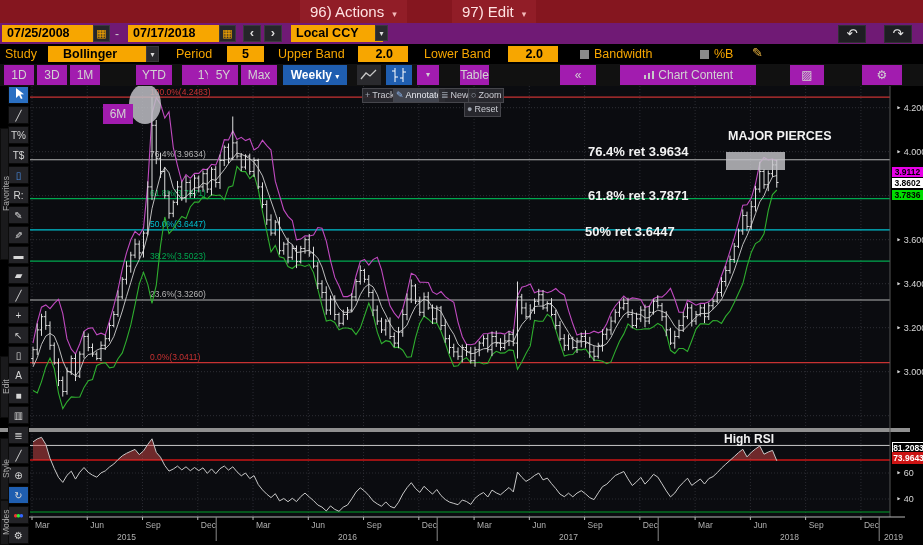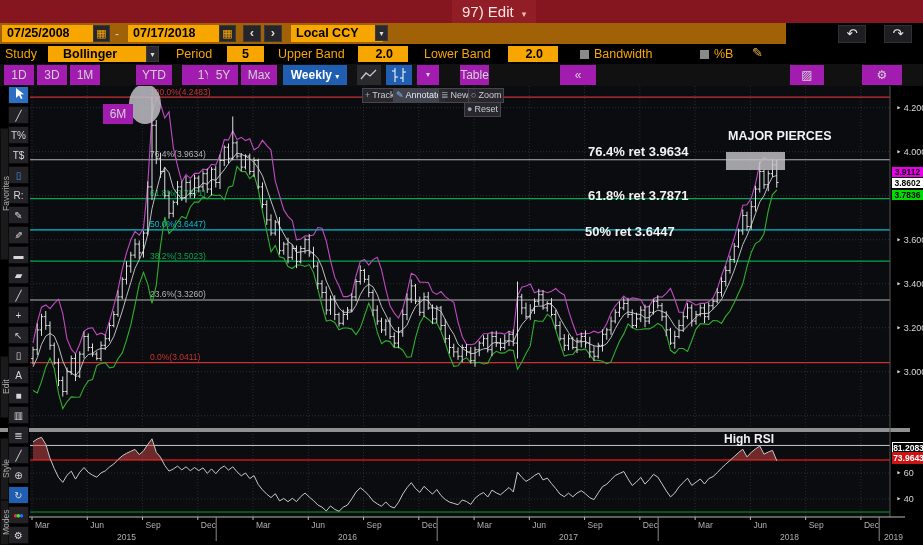--- a/index.html
+++ b/index.html
@@ -5,21 +5,21 @@
   html,body{margin:0;padding:0;background:#000;width:923px;height:545px;overflow:hidden;
     font-family:"Liberation Sans","DejaVu Sans",sans-serif;}
   .abs{position:absolute;}
   #stage{position:relative;width:923px;height:545px;background:#000;}
   #row1{left:0;top:0;width:923px;height:23px;background:#85161f;z-index:5;}
   #ticker{left:0;top:0;width:286px;height:23px;background:#f7a600;color:#000;font-size:16px;font-weight:bold;
     line-height:23px;padding-left:6px;box-sizing:border-box;}
   .redbtn{top:0;height:23px;color:#ffe2e2;font-size:15px;line-height:23px;background:#911d27;padding:0 10px;}
   .redbtn .caret{font-size:9px;color:#f2b9b9;margin-left:8px;}
   #g-title{right:10px;top:0;height:23px;color:#fff;font-size:15px;line-height:23px;}
-  #row2{left:0;top:23px;width:786px;height:21px;background:#a16207;z-index:5;}
+  #row2{left:0;top:23px;width:923px;height:21px;background:#701a75;z-index:5;}
   .amberfield{background:#f7a600;color:#000;font-size:12.5px;font-weight:bold;height:17px;line-height:17px;
     top:2px;text-align:left;padding:0 5px;}
   .sqbtn{background:#26262a;border:1px solid #3a3a3e;color:#e8e8e8;height:15px;top:2px;text-align:center;}
   .cal{color:#f7a600;font-size:11px;line-height:15px;width:15px;}
   .nav{color:#dcdcdc;font-size:13px;font-weight:bold;line-height:14px;width:16px;}
   #dash2{color:#ccc;font-size:12px;top:4px;}
   .undoredo{color:#e8e8e8;font-size:13px;line-height:16px;width:26px;background:#1e1e22;border:1px solid #303034;height:16px;top:2px;text-align:center;}
   #row3{left:0;top:44px;width:923px;height:20px;background:#000;z-index:5;}
   .amberlabel{color:#f7a600;font-size:12.5px;line-height:20px;}
   .fieldbox{background:#f7a600;color:#000;font-weight:bold;font-size:12.5px;height:16px;line-height:16px;top:2px;padding:0 15px;box-sizing:border-box;}
@@ -676,20 +676,21 @@
       <line x1="658.2" y1="517" x2="658.2" y2="541" stroke="#888" stroke-width="1"></line>
       <line x1="879.2" y1="517" x2="879.2" y2="541" stroke="#888" stroke-width="1"></line>
       <text x="117" y="540" fill="#b0b0b0" font-size="8.5" font-family="Liberation Sans,DejaVu Sans,sans-serif">2015</text>
       <text x="338" y="540" fill="#b0b0b0" font-size="8.5" font-family="Liberation Sans,DejaVu Sans,sans-serif">2016</text>
       <text x="559" y="540" fill="#b0b0b0" font-size="8.5" font-family="Liberation Sans,DejaVu Sans,sans-serif">2017</text>
       <text x="780" y="540" fill="#b0b0b0" font-size="8.5" font-family="Liberation Sans,DejaVu Sans,sans-serif">2018</text>
       <text x="884" y="540" fill="#b0b0b0" font-size="8.5" font-family="Liberation Sans,DejaVu Sans,sans-serif">2019</text>
     </svg>
 
   <div id="row1" class="abs">
+    <div class="redbtn abs" style="left:300px;"><span>96) Actions</span><span class="caret">▾</span></div>
     <div class="redbtn abs" style="left:452px;"><span>97) Edit</span><span class="caret">▾</span></div>
   </div>
 
   <div id="row2" class="abs">
     <div class="amberfield abs" style="left:2px;width:88px;">07/25/2008</div>
     <div class="sqbtn cal abs" style="left:93px;">▦</div>
     <div id="dash2" class="abs" style="left:115px;">-</div>
     <div class="amberfield abs" style="left:128px;width:88px;">07/17/2018</div>
     <div class="sqbtn cal abs" style="left:219px;">▦</div>
     <div class="sqbtn nav abs" style="left:243px;">‹</div>
@@ -740,20 +741,27 @@
           <line x1="6" y1="6" x2="9" y2="6" stroke="#fff"></line>
           <line x1="9" y1="12" x2="12" y2="12" stroke="#fff"></line>
           <line x1="17" y1="3" x2="17" y2="17" stroke="#fff"></line>
           <line x1="14" y1="13" x2="17" y2="13" stroke="#fff"></line>
           <line x1="17" y1="7" x2="20" y2="7" stroke="#fff"></line>
         </svg>
     </div>
     <div class="tab abs" style="left:417px;width:22px;font-size:8px;"><span>▾</span></div>
     <div class="tab abs" style="left:460px;width:29px;">Table</div>
     <div class="tab abs" style="left:560px;width:36px;">«</div>
+    <div class="tab abs" style="left:620px;width:136px;">
+      <svg width="12" height="11" style="vertical-align:-1px">
+          <rect x="1" y="6" width="2" height="4" fill="#c8c8c8"></rect>
+          <rect x="5" y="4" width="2" height="6" fill="#c8c8c8"></rect>
+          <rect x="9" y="2" width="2" height="8" fill="#c8c8c8"></rect>
+        </svg>
+      <span>Chart Content</span></div>
     <div class="tab abs" style="left:790px;width:34px;">▨</div>
     <div class="tab abs" style="left:862px;width:40px;"><span>⚙</span></div>
   </div>
 
   <div class="ctool abs" style="left:362px;"><span class="ic">+</span><span>Track</span></div>
   <div class="ctool sel abs" style="left:393px;"><span class="ic" style="color:#8fb9f2">✎</span><span>Annotate</span></div>
   <div class="ctool abs" style="left:438px;"><span class="ic">≣</span><span>News</span></div>
   <div class="ctool abs" style="left:468px;"><span class="ic">○</span><span>Zoom</span></div>
   <div class="ctool abs" style="left:464px;top:102px;"><span class="ic">●</span><span>Reset</span></div>
 

